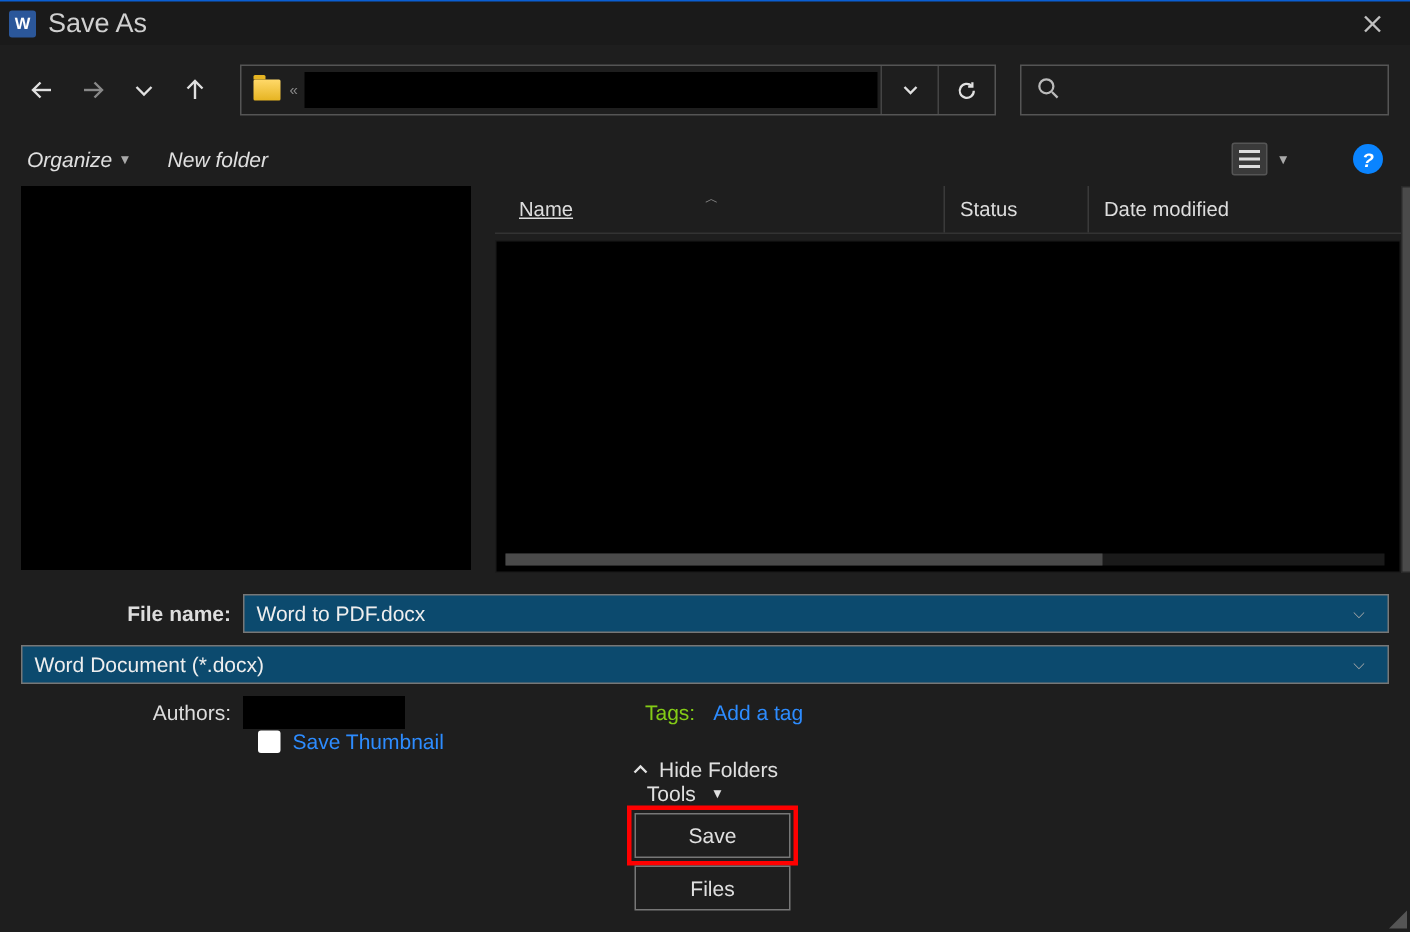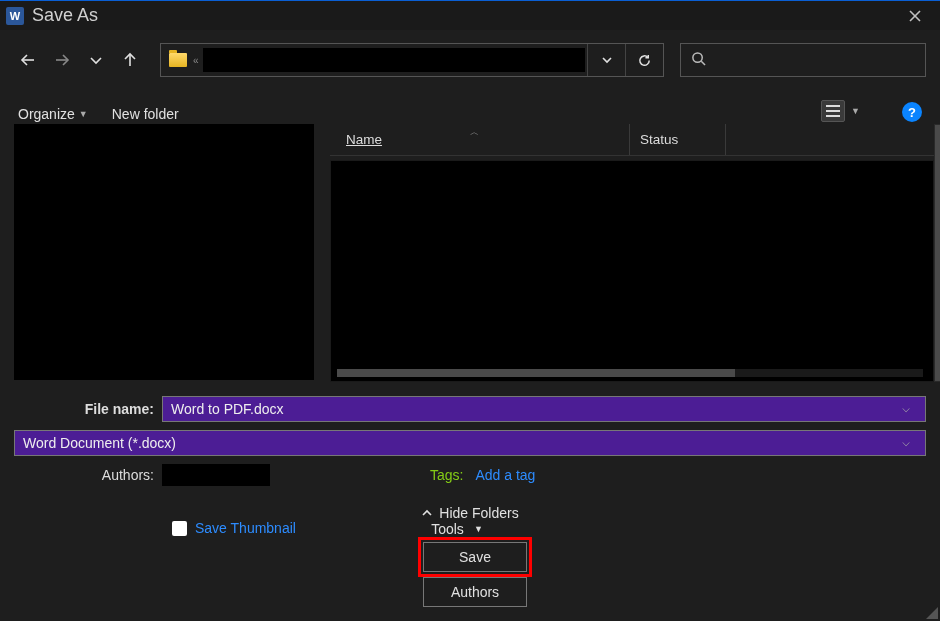--- a/index.html
+++ b/index.html
@@ -17,21 +17,21 @@
   .folder-icn { width: 18px; height: 14px; background: linear-gradient(#ffd96a,#e6b422); border-radius: 1px; margin: 0 6px 0 8px; position: relative; }
   .folder-icn::before { content:""; position:absolute; top:-3px; left:0; width:8px; height:3px; background:#e6b422; border-radius:1px 1px 0 0;}
   .addr-chev { color: #888; font-size: 10px; margin-right: 4px;}
   .addr-path { flex:1; height: 24px; background: #000; margin-right: 2px;}
   .addr-drop { width: 38px; height: 32px; display:flex; align-items:center; justify-content:center; border-left:1px solid #444;}
   .addr-refresh { width: 38px; height: 32px; display:flex; align-items:center; justify-content:center; border-left:1px solid #444;}
   .search-box { width: 246px; height: 34px; border: 1px solid #555; background: #1e1e1e; display: flex; align-items: center; margin-left: 10px; padding: 0 10px;}
   .search-box input { flex:1; background: transparent; border: none; color: #999; outline: none; font-size: 14px;}
   .search-box .sicon { color: #bbb; }
 
-  .toolbar-row { height: 32px; display: flex; align-items: flex-end; padding: 0 18px; gap: 24px; }
+  .toolbar-row { height: 32px; display: flex; align-items: center; padding: 0 18px; gap: 24px; font-style: italic; }
   .tb-btn { color: #e0e0e0; font-size: 14px; display:flex; align-items:center; gap:4px;}
   .tb-spacer { flex:1; }
   .view-btn { width:24px; height:22px; display:flex; flex-direction:column; justify-content:center; gap:3px; padding:3px 4px; background:#3a3a3a; border:1px solid #555; border-radius:2px;}
   .view-btn span { height:2px; background:#ddd; }
   .view-drop { color:#aaa; font-size:9px; margin-left:6px;}
   .help-btn { width:20px; height:20px; border-radius:50%; background:#0a84ff; color:#fff; display:flex; align-items:center; justify-content:center; font-size:13px; margin-left:18px; font-weight:bold;}
 
   .main-area { display:flex; height: 258px; margin-top: 2px;}
   .sidebar { width: 300px; background:#000; margin-left:14px; height: 256px;}
   .files-pane { flex:1; margin-left:16px; margin-right:6px; display:flex; flex-direction:column; position:relative;}
@@ -42,28 +42,28 @@
   .col-date { flex:1; padding-left: 10px; height:100%; display:flex; align-items:center;}
   .file-list { flex:1; background:#000; margin-top:4px; border:1px solid #1a1a1a; position:relative;}
   .h-scroll { position:absolute; bottom:4px; left:6px; right:10px; height:8px; background:#1a1a1a;}
   .h-thumb { width:68%; height:100%; background:#4a4a4a;}
   .v-scroll { position:absolute; right:-12px; top:0; bottom:0; width:12px; background:#2a2a2a; display:flex; flex-direction:column;}
   .v-thumb { flex:1; background:#4a4a4a; margin:1px;}
 
   .form-area { padding: 14px 14px 0 14px; }
   .form-row { display:flex; align-items:center; margin-bottom: 8px; }
   .form-label { width: 148px; text-align:right; padding-right: 8px; color:#ddd; font-size:14px;font-weight:bold;}
-  .form-field { flex:1; height:26px; border:1px solid #777; background:#4c1d95; display:flex; align-items:center; padding:0 8px; color:#eee; font-size:14px;}
+  .form-field { flex:1; height:26px; border:1px solid #777; background:#0c4a6e; display:flex; align-items:center; padding:0 8px; color:#eee; font-size:14px;}
   .form-drop { width:22px; text-align:center; color:#aaa; font-size:10px;}
   .meta-row { display:flex; align-items:center; margin-top:4px;}
   .meta-label { width:148px; text-align:right; padding-right:8px; color:#ddd; font-size:14px;}
   .meta-val-black { width:108px; height:22px; background:#000; margin-right: 40px;}
   .tags-label { color:#84cc16; margin-right:12px; font-size:14px;}
   .tags-link { color:#2d8cff; font-size:14px;}
-  .thumb-row { display:flex; align-items:center; margin-top: 34px; margin-left: 158px; gap:8px;}
+  .thumb-row { display:flex; align-items:center; margin-left: 158px; gap:8px;}
   .checkbox { width:15px; height:15px; background:#fff; border-radius:2px;}
   .thumb-text { color:#2d8cff; font-size:14px;}
 
   .button-row { position:absolute; bottom:14px; left:14px; right:14px; display:flex; align-items:center;flex-direction:column;}
   .hide-folders { display:flex; align-items:center; gap:6px; color:#e0e0e0; font-size:14px;}
   .br-spacer { flex:1; }
   .tools-btn { color:#e0e0e0; font-size:14px; display:flex; align-items:center; gap:10px; margin-right:26px;}
   .dlg-btn { width:104px; height:30px; border:1px solid #777; background:transparent; color:#e0e0e0; font-size:14px; display:flex; align-items:center; justify-content:center; margin-left:10px;}
   .save-highlight { border: 3px solid #ff0000; padding: 2px; margin-left:10px;}
   .save-highlight .dlg-btn { margin-left:0; }
@@ -161,20 +161,23 @@
   <div class="sidebar"></div>
   <div class="files-pane">
     <div class="col-headers">
       <div class="col-name">
         <span>Name</span>
         <span class="col-sort">︿</span>
       </div>
       <div class="col-status">
         <span>Status</span>
       </div>
+      <div class="col-date">
+        <span>Date modified</span>
+      </div>
     </div>
     <div class="file-list">
       <div class="h-scroll">
           <div class="h-thumb"></div>
         </div>
     </div>
     <div class="v-scroll">
         <div class="v-thumb"></div>
       </div>
   </div>
@@ -218,17 +221,17 @@
   <div class="tools-btn">
     <span>Tools</span>
     <span style="font-size:9px">▼</span>
   </div>
   <div class="save-highlight">
     <div class="dlg-btn">
       <span>Save</span>
     </div>
   </div>
   <div class="dlg-btn">
-    <span>Authors</span>
+    <span>Files</span>
   </div>
 </div>
 
 <div class="resize-grip"></div>
 
 </body></html>

